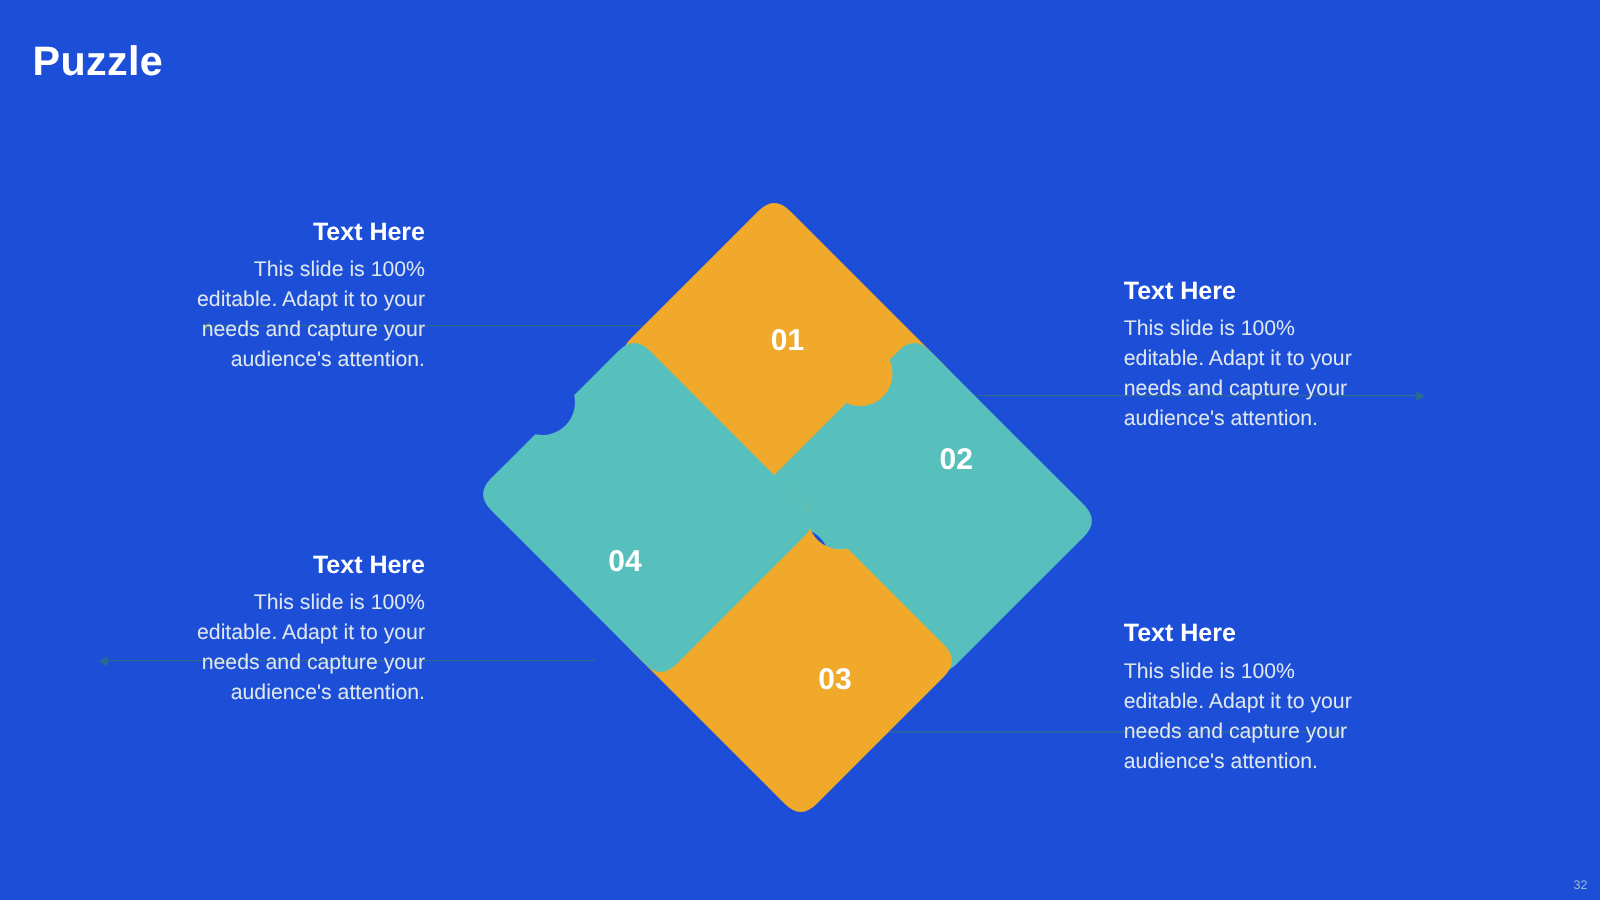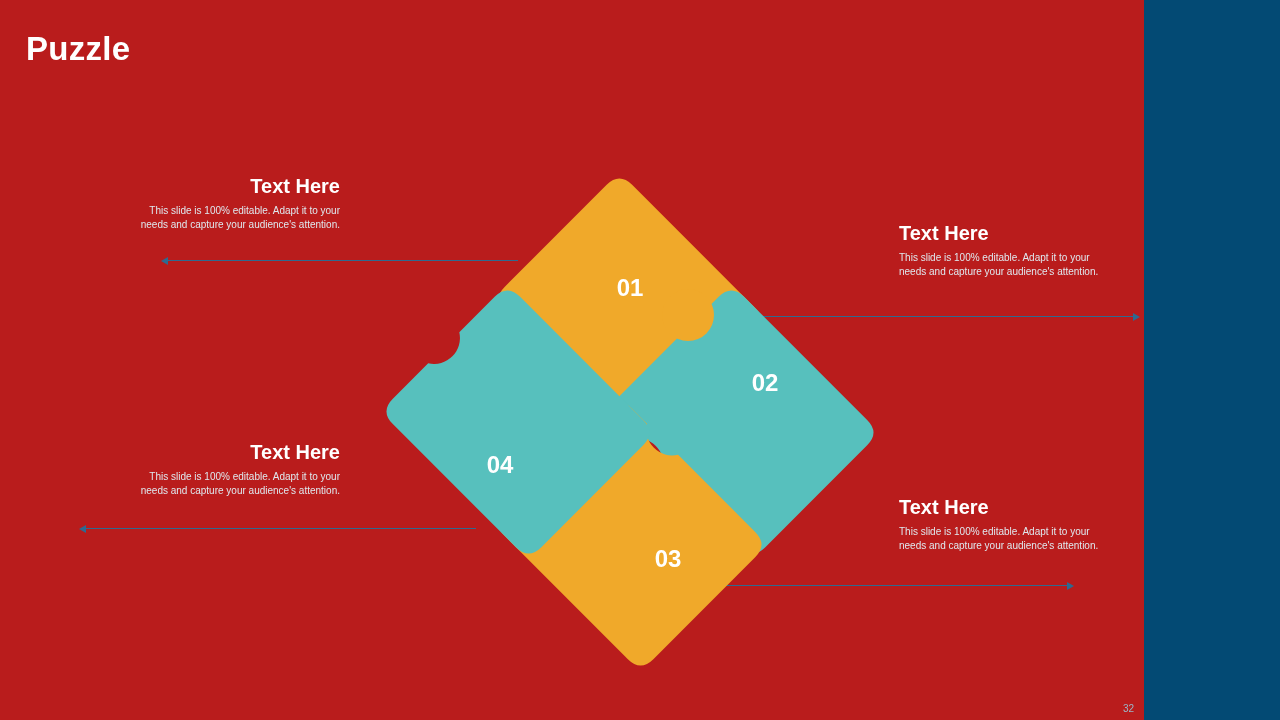--- a/index.html
+++ b/index.html
@@ -10,23 +10,23 @@
   body {
     width: 1280px;
     height: 720px;
     overflow: hidden;
     font-family: "Liberation Sans", sans-serif;
     position: relative;
   }
   .slide {
     position: absolute;
     left: 0; top: 0;
-    width: 1144px;
+    width: 1280px;
     height: 720px;
-    background: #b91c1c;
+    background: #1d4ed8;
   }
   .slide-title {
     position: absolute;
     left: 26px;
     top: 30px;
     font-size: 33px;
     font-weight: bold;
     color: #ffffff;
     letter-spacing: 0.3px;
   }
@@ -35,38 +35,38 @@
     right: 10px;
     bottom: 6px;
     font-size: 10px;
     color: #9bb6c7;
   }
 
   
   .puzzle-wrap {
     position: absolute;
     left: 370px;
-    top: 160px;
+    top: 144px;
     width: 520px;
     height: 525px;
   }
 
   
   .txt-block {
     position: absolute;
     width: 200px;
   }
   .txt-block .t-head {
     font-size: 20px;
     font-weight: bold;
     color: #ffffff;
     margin-bottom: 6px;
   }
   .txt-block .t-body {
-    font-size: 10px;
+    font-size: 17px;
     line-height: 1.42;
     color: #dfe8ee;
   }
   .txt-right { text-align: left; }
   .txt-left  { text-align: right; }
 
   
   #block-01 { left: 140px; top: 175px; }
   #block-02 { left: 899px; top: 222px; }
   #block-04 { left: 140px; top: 441px; }

